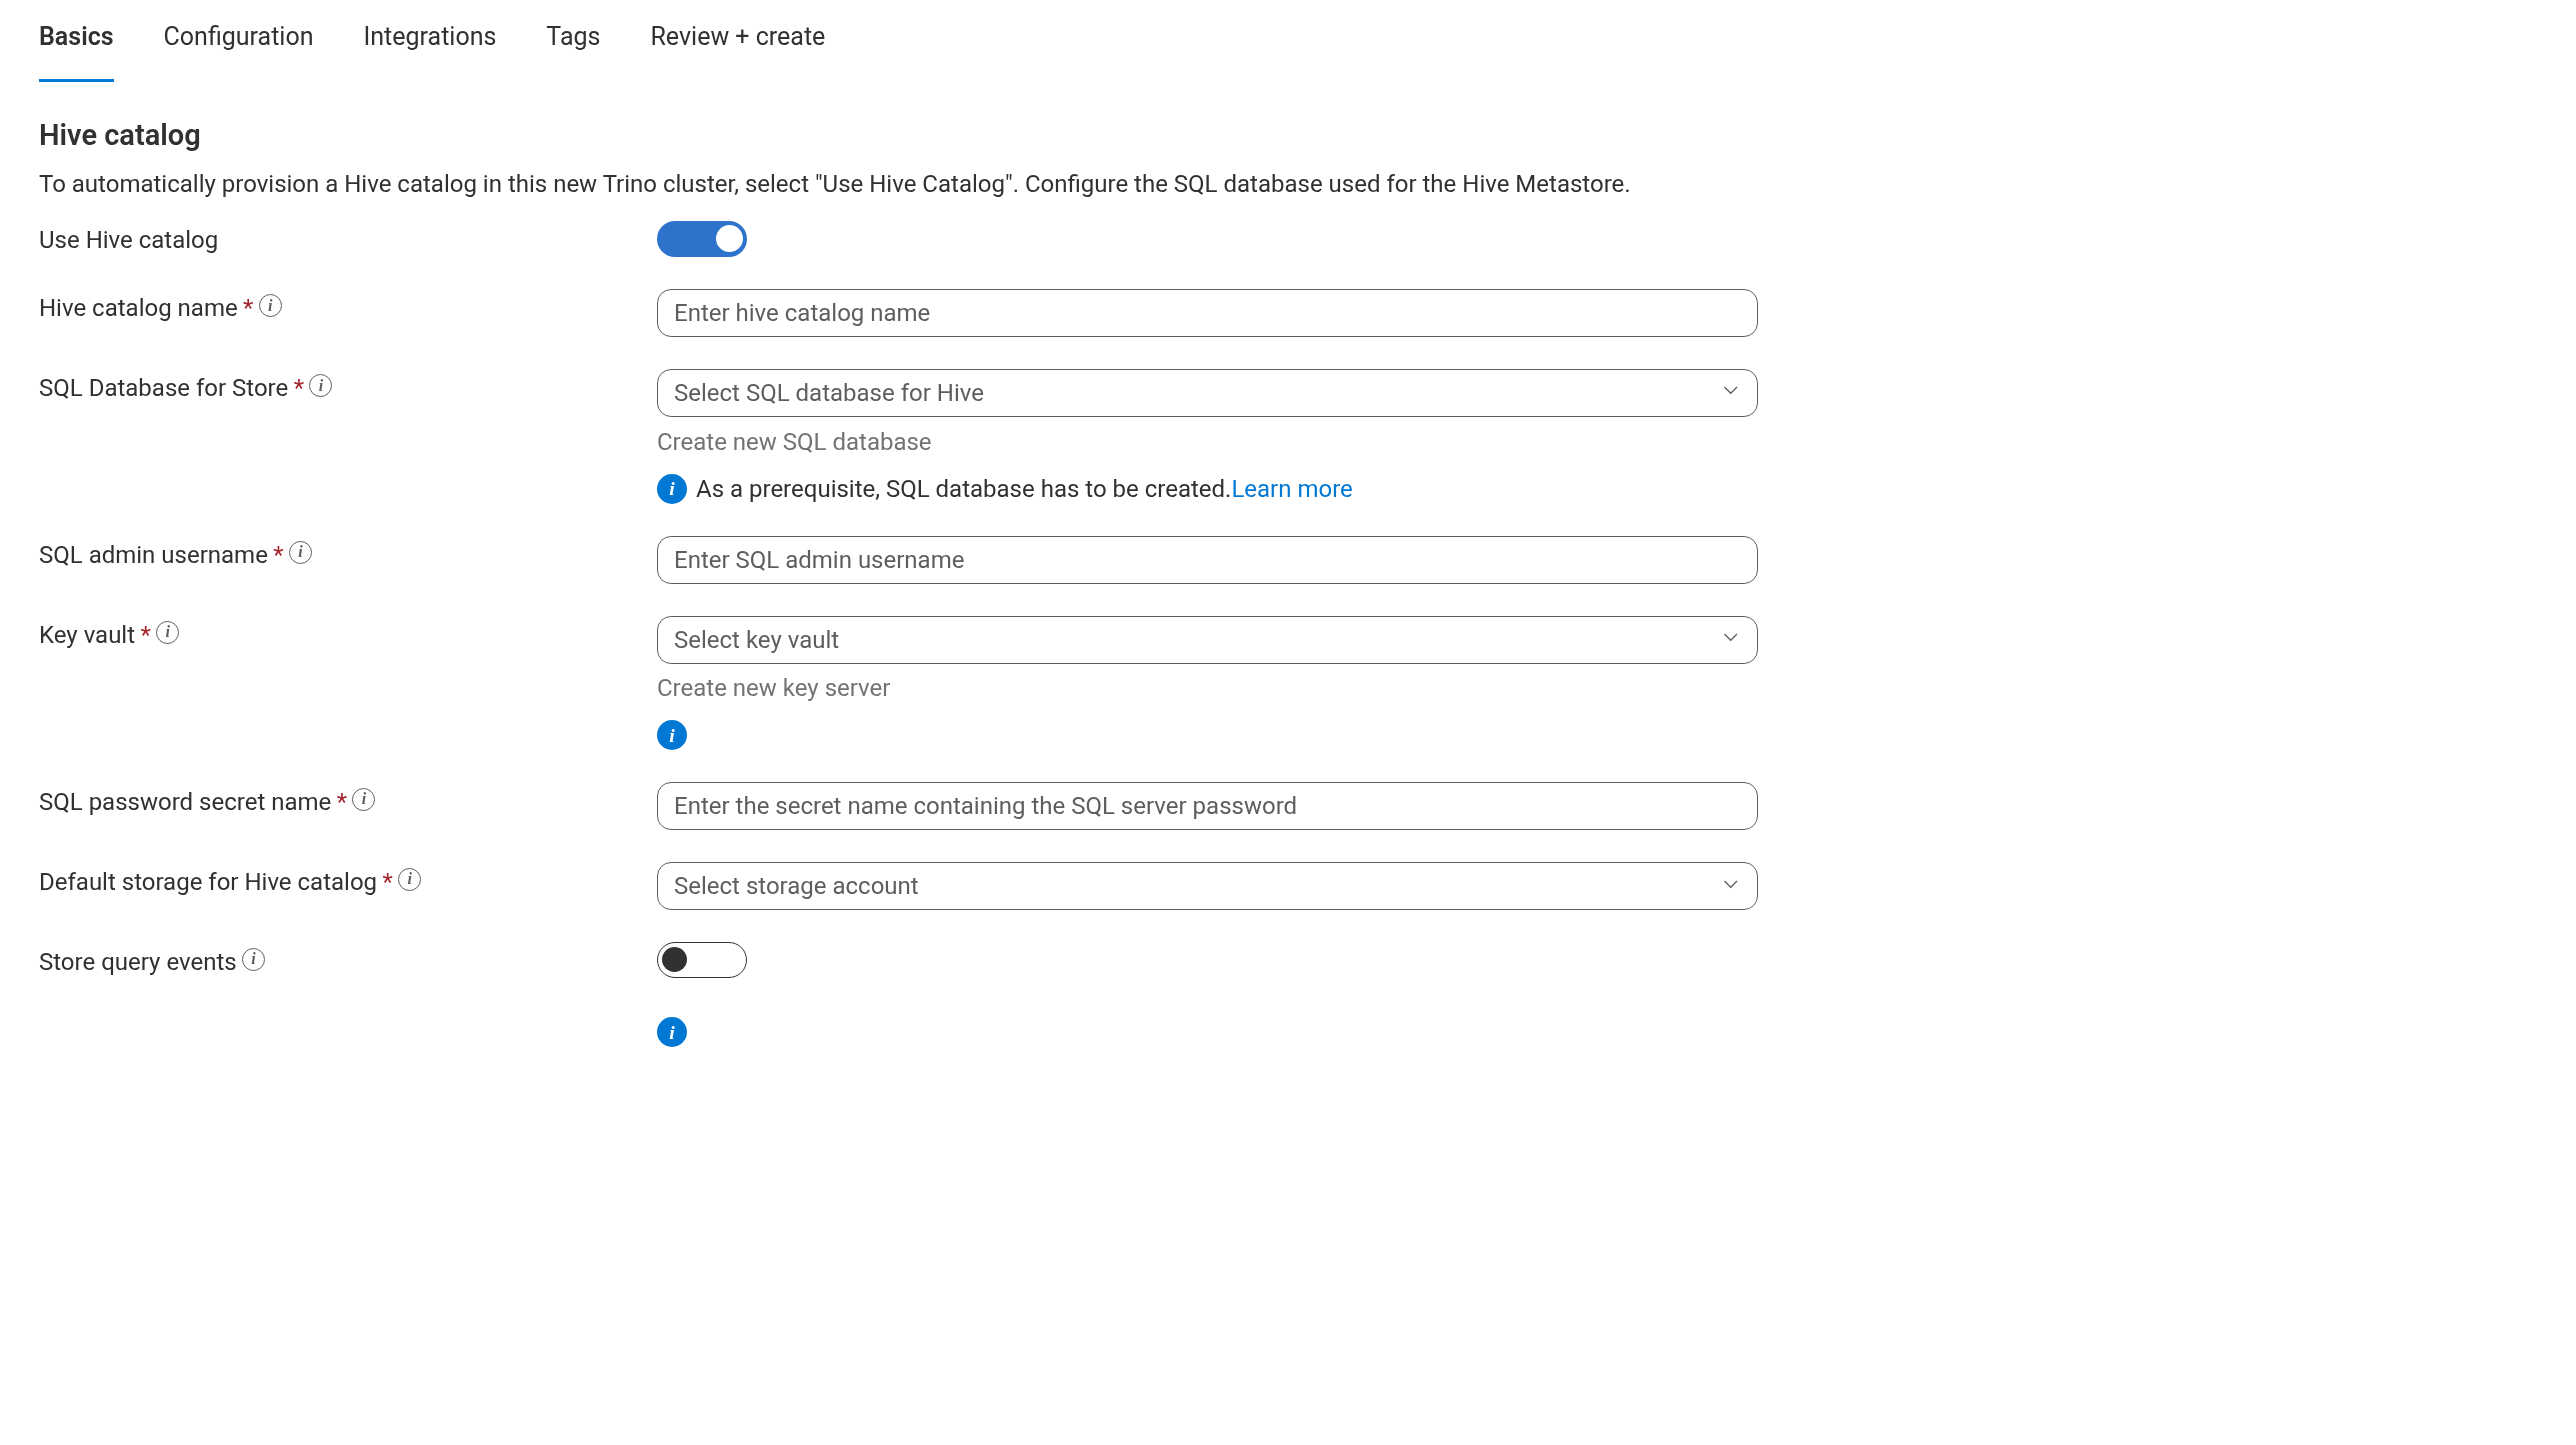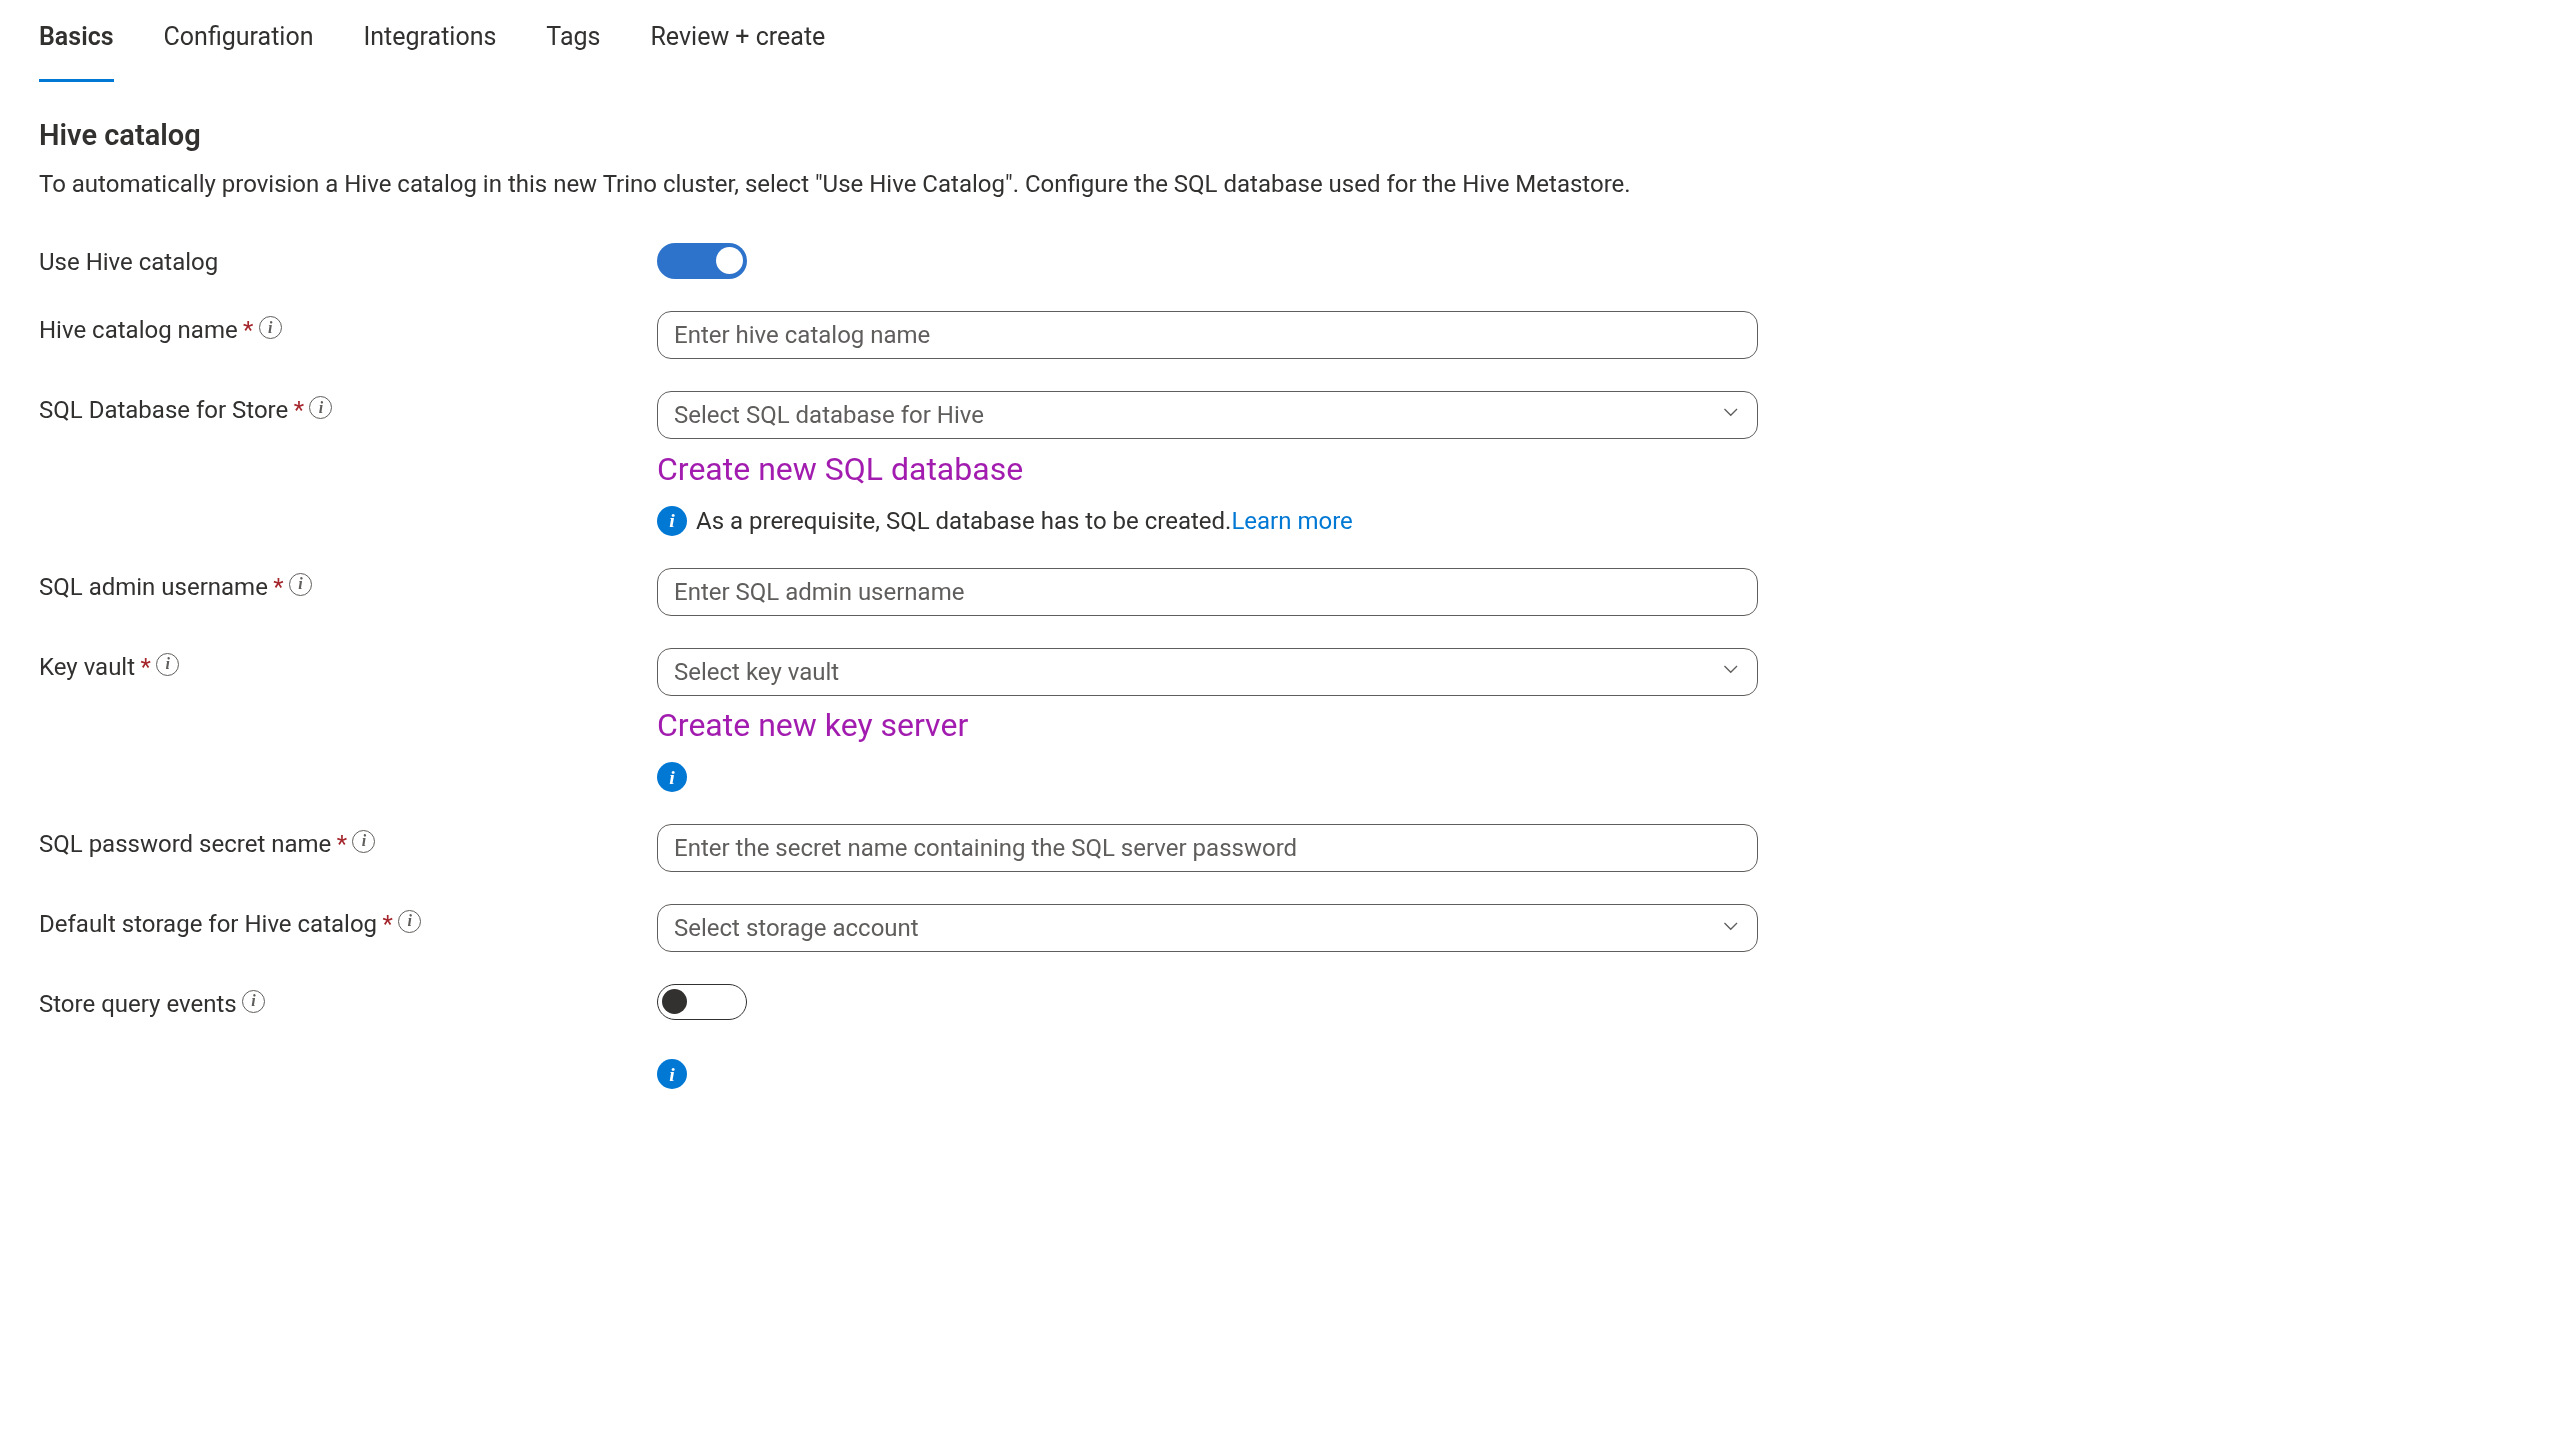--- a/index.html
+++ b/index.html
@@ -33,21 +33,21 @@
     .section-title {
       font-size: 29px;
       font-weight: 600;
       margin-bottom: 16px;
       color: #323130;
     }
     .section-description {
       font-size: 24px;
       color: #323130;
       line-height: 1.35;
-      margin-bottom: 43px;
+      margin-bottom: 21px;
       max-width: 1692px;
     }
     .form-row {
       display: flex;
       align-items: flex-start;
       margin-bottom: 32px;
     }
     .form-label {
       flex: 0 0 618px;
       display: flex;
@@ -97,22 +97,22 @@
       display: flex;
       align-items: center;
       justify-content: space-between;
       cursor: pointer;
       color: #605e5c;
     }
     .select-box .chevron {
       color: #605e5c;
     }
     .helper-link {
-      color: #a21caf;
-      font-size: 32px;
+      color: #737373;
+      font-size: 24px;
       text-decoration: none;
       cursor: pointer;
       display: inline-block;
       margin-top: 10.7px;
     }
     .prereq-note {
       display: flex;
       align-items: center;
       gap: 9px;
       margin-top: 18px;

